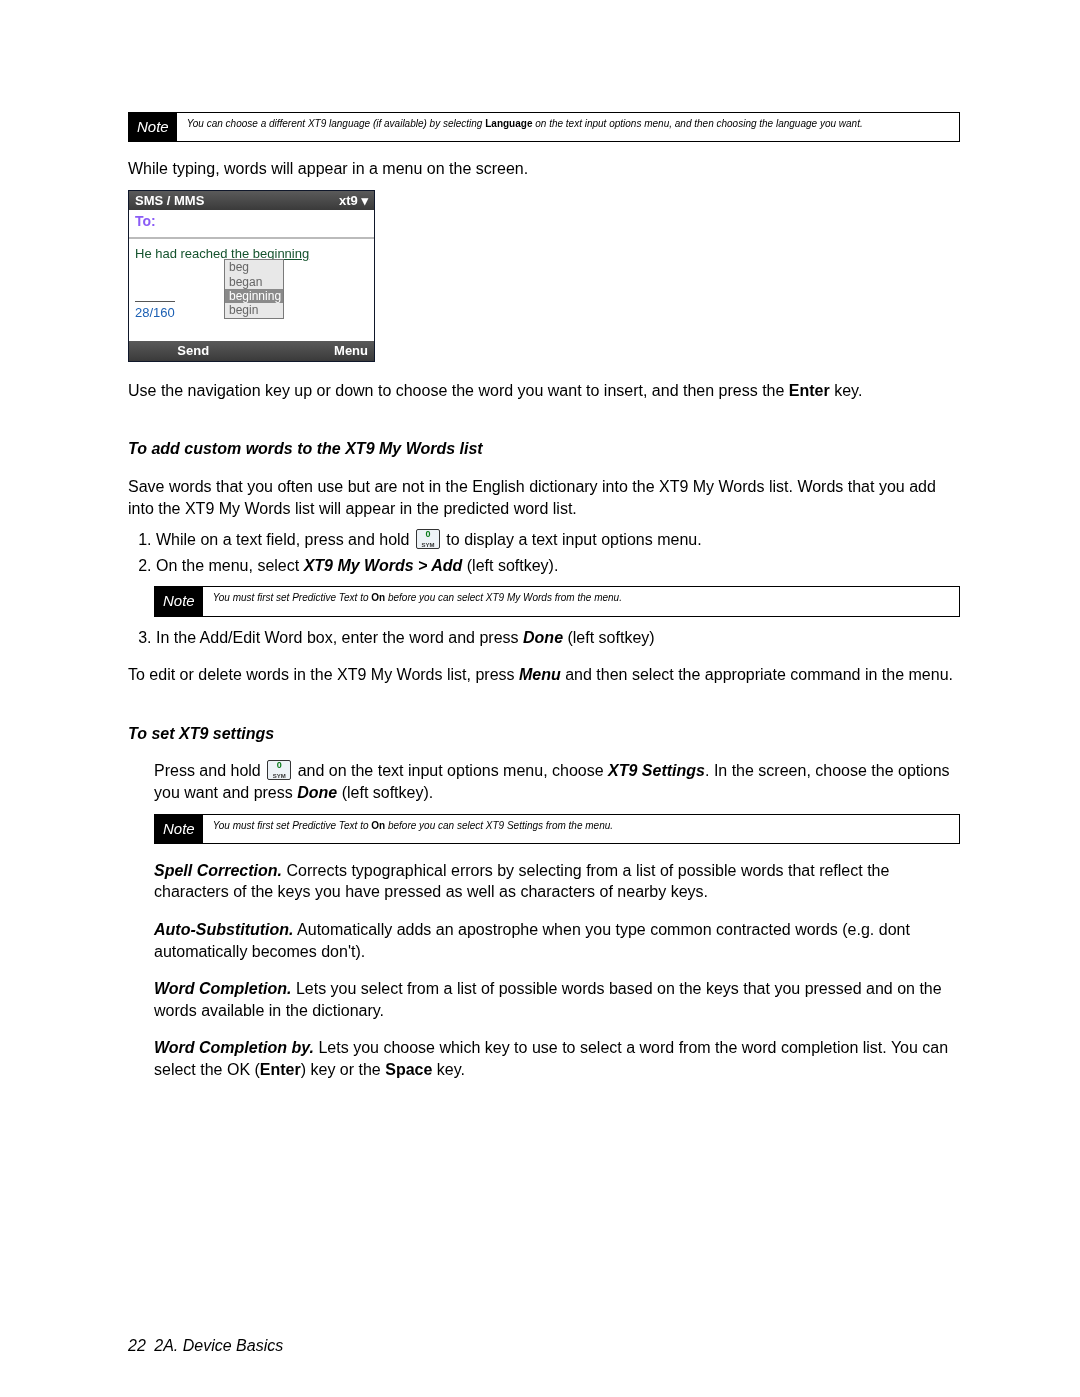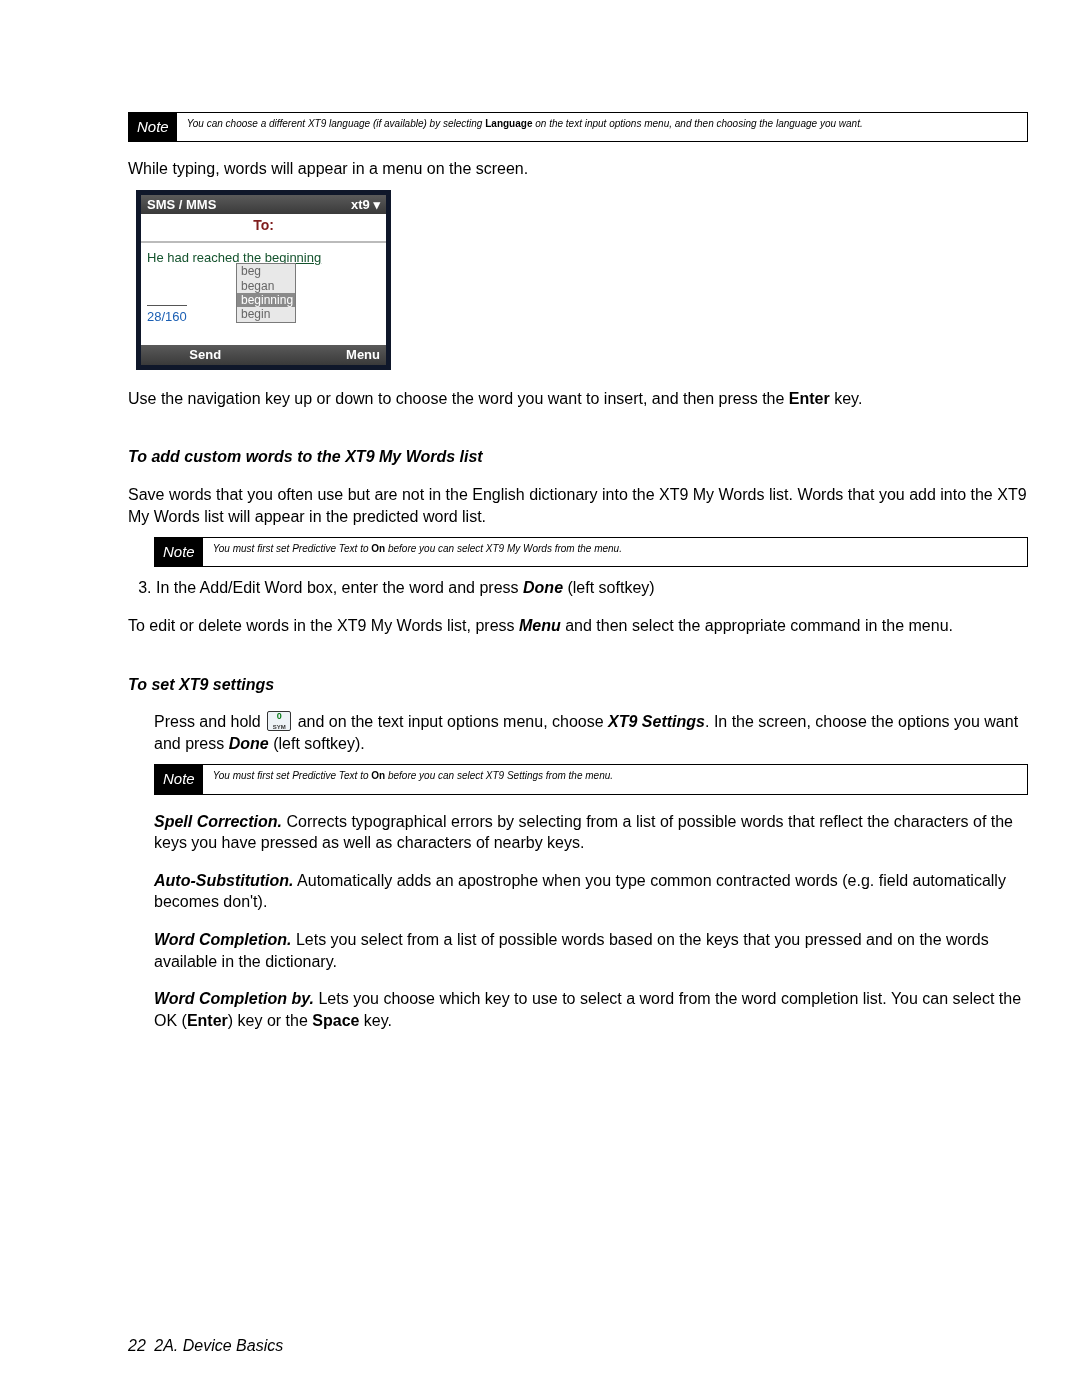--- a/index.html
+++ b/index.html
@@ -8,21 +8,21 @@
     padding: 0;
     background: #fff;
     color: #000;
     font-size: 16px;
     line-height: 1.35;
   }
   .page {
     width: 1080px;
     min-height: 1397px;
     box-sizing: border-box;
-    padding: 112px 52px 40px 128px;
+    padding: 112px 120px 40px 128px;
     position: relative;
   }
   .note-box {
     border: 1px solid #000;
     display: flex;
     align-items: stretch;
     margin-bottom: 10px;
   }
   .note-tag {
     background: #000;
@@ -83,42 +83,41 @@
     bottom: -1px; left: 0; right: 0;
     text-align: center;
     font-size: 6px;
     color: #333;
     font-weight: bold;
   }
 
   
   .phone {
     width: 245px;
-    border: 5px solid #0f172a;
+    border: 1px solid #0f172a;
     background: #e8e8e8;
-    margin: 4px 8px 18px;
+    margin: 4px 0 18px;
     font-family: Tahoma, Arial, sans-serif;
   }
   .phone .titlebar {
     background: linear-gradient(#5a5a5a,#3a3a3a);
     color: #fff;
     display: flex;
     justify-content: space-between;
     font-size: 13px;
     font-weight: bold;
     padding: 1px 6px;
   }
   .phone .to-field {
     background: #fff;
     padding: 2px 6px 6px;
-    color: #7f1d1d;
+    color: #8b5cf6;
     font-weight: bold;
     font-size: 14px;
     border-bottom: 2px solid #bbb;
-    text-align: center;
   }
   .phone .msgarea {
     background: #fff;
     position: relative;
     height: 90px;
     padding: 6px;
     font-size: 13px;
     color: #222;
   }
   .phone .typed { color: #14532d; }
@@ -203,20 +202,28 @@
 </div>
 
 <p>
   <span>Use the navigation key up or down to choose the word you want to insert, and then press the </span><span class="bold">Enter</span><span> key.</span>
 </p>
 
 <div class="subhead">To add custom words to the XT9 My Words list</div>
 
 <p>Save words that you often use but are not in the English dictionary into the XT9 My Words list. Words that you add into the XT9 My Words list will appear in the predicted word list.</p>
 
+<ol class="steps">
+  <li>
+    <span>While on a text field, press and hold </span><span class="sym-key"></span><span> to display a text input options menu.</span>
+  </li>
+  <li>
+    <span>On the menu, select </span><span class="bold-italic">XT9 My Words &gt; Add</span><span> (left softkey).</span>
+  </li>
+</ol>
 
 <div class="note-box indented">
   <div class="note-tag">Note</div>
   <div class="note-body">
     <span>You must first set Predictive Text to </span><span class="note-bold-inline">On</span><span> before you can select XT9 My Words from the menu.</span>
   </div>
 </div>
 
 <ol class="steps" start="3">
   <li>
@@ -238,21 +245,21 @@
   <div class="note-tag">Note</div>
   <div class="note-body">
     <span>You must first set Predictive Text to </span><span class="note-bold-inline">On</span><span> before you can select XT9 Settings from the menu.</span>
   </div>
 </div>
 
 <p class="indented">
   <span class="bold-italic">Spell Correction.</span><span> Corrects typographical errors by selecting from a list of possible words that reflect the characters of the keys you have pressed as well as characters of nearby keys.</span>
 </p>
 <p class="indented">
-  <span class="bold-italic">Auto-Substitution.</span><span> Automatically adds an apostrophe when you type common contracted words (e.g. field automatically becomes don't).</span>
+  <span class="bold-italic">Auto-Substitution.</span><span> Automatically adds an apostrophe when you type common contracted words (e.g. dont automatically becomes don't).</span>
 </p>
 <p class="indented">
   <span class="bold-italic">Word Completion.</span><span> Lets you select from a list of possible words based on the keys that you pressed and on the words available in the dictionary.</span>
 </p>
 <p class="indented">
   <span class="bold-italic">Word Completion by.</span><span> Lets you choose which key to use to select a word from the word completion list. You can select the OK (</span><span class="bold">Enter</span><span>) key or the </span><span class="bold">Space</span><span> key.</span>
 </p>
 
 <div class="footer">
   <span class="pn">22</span>

